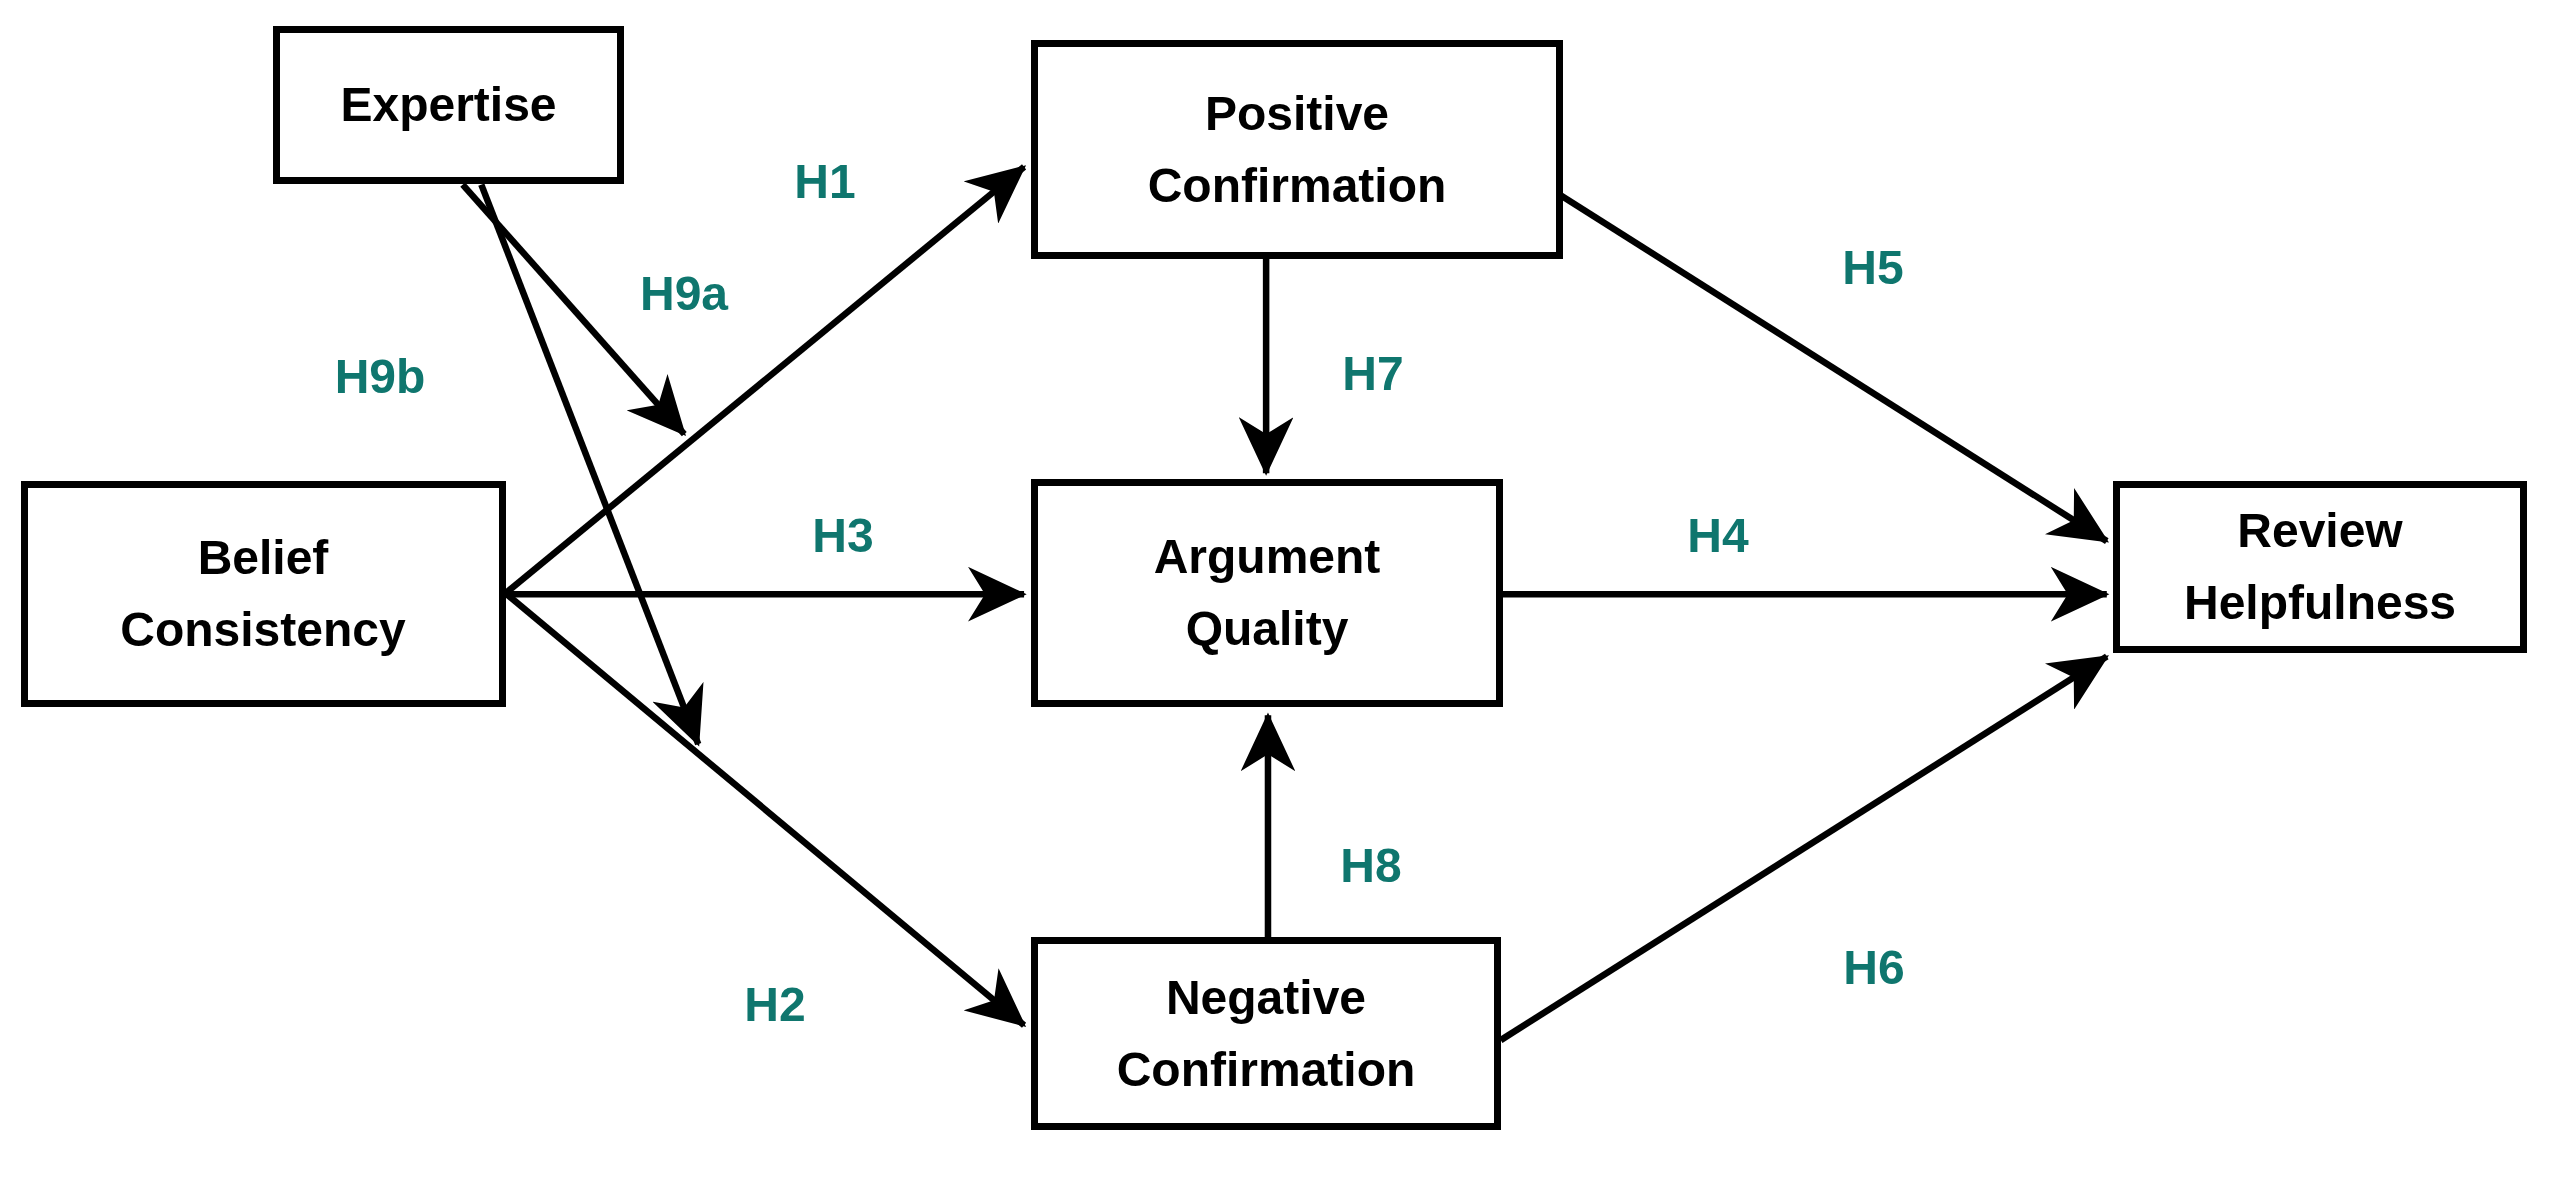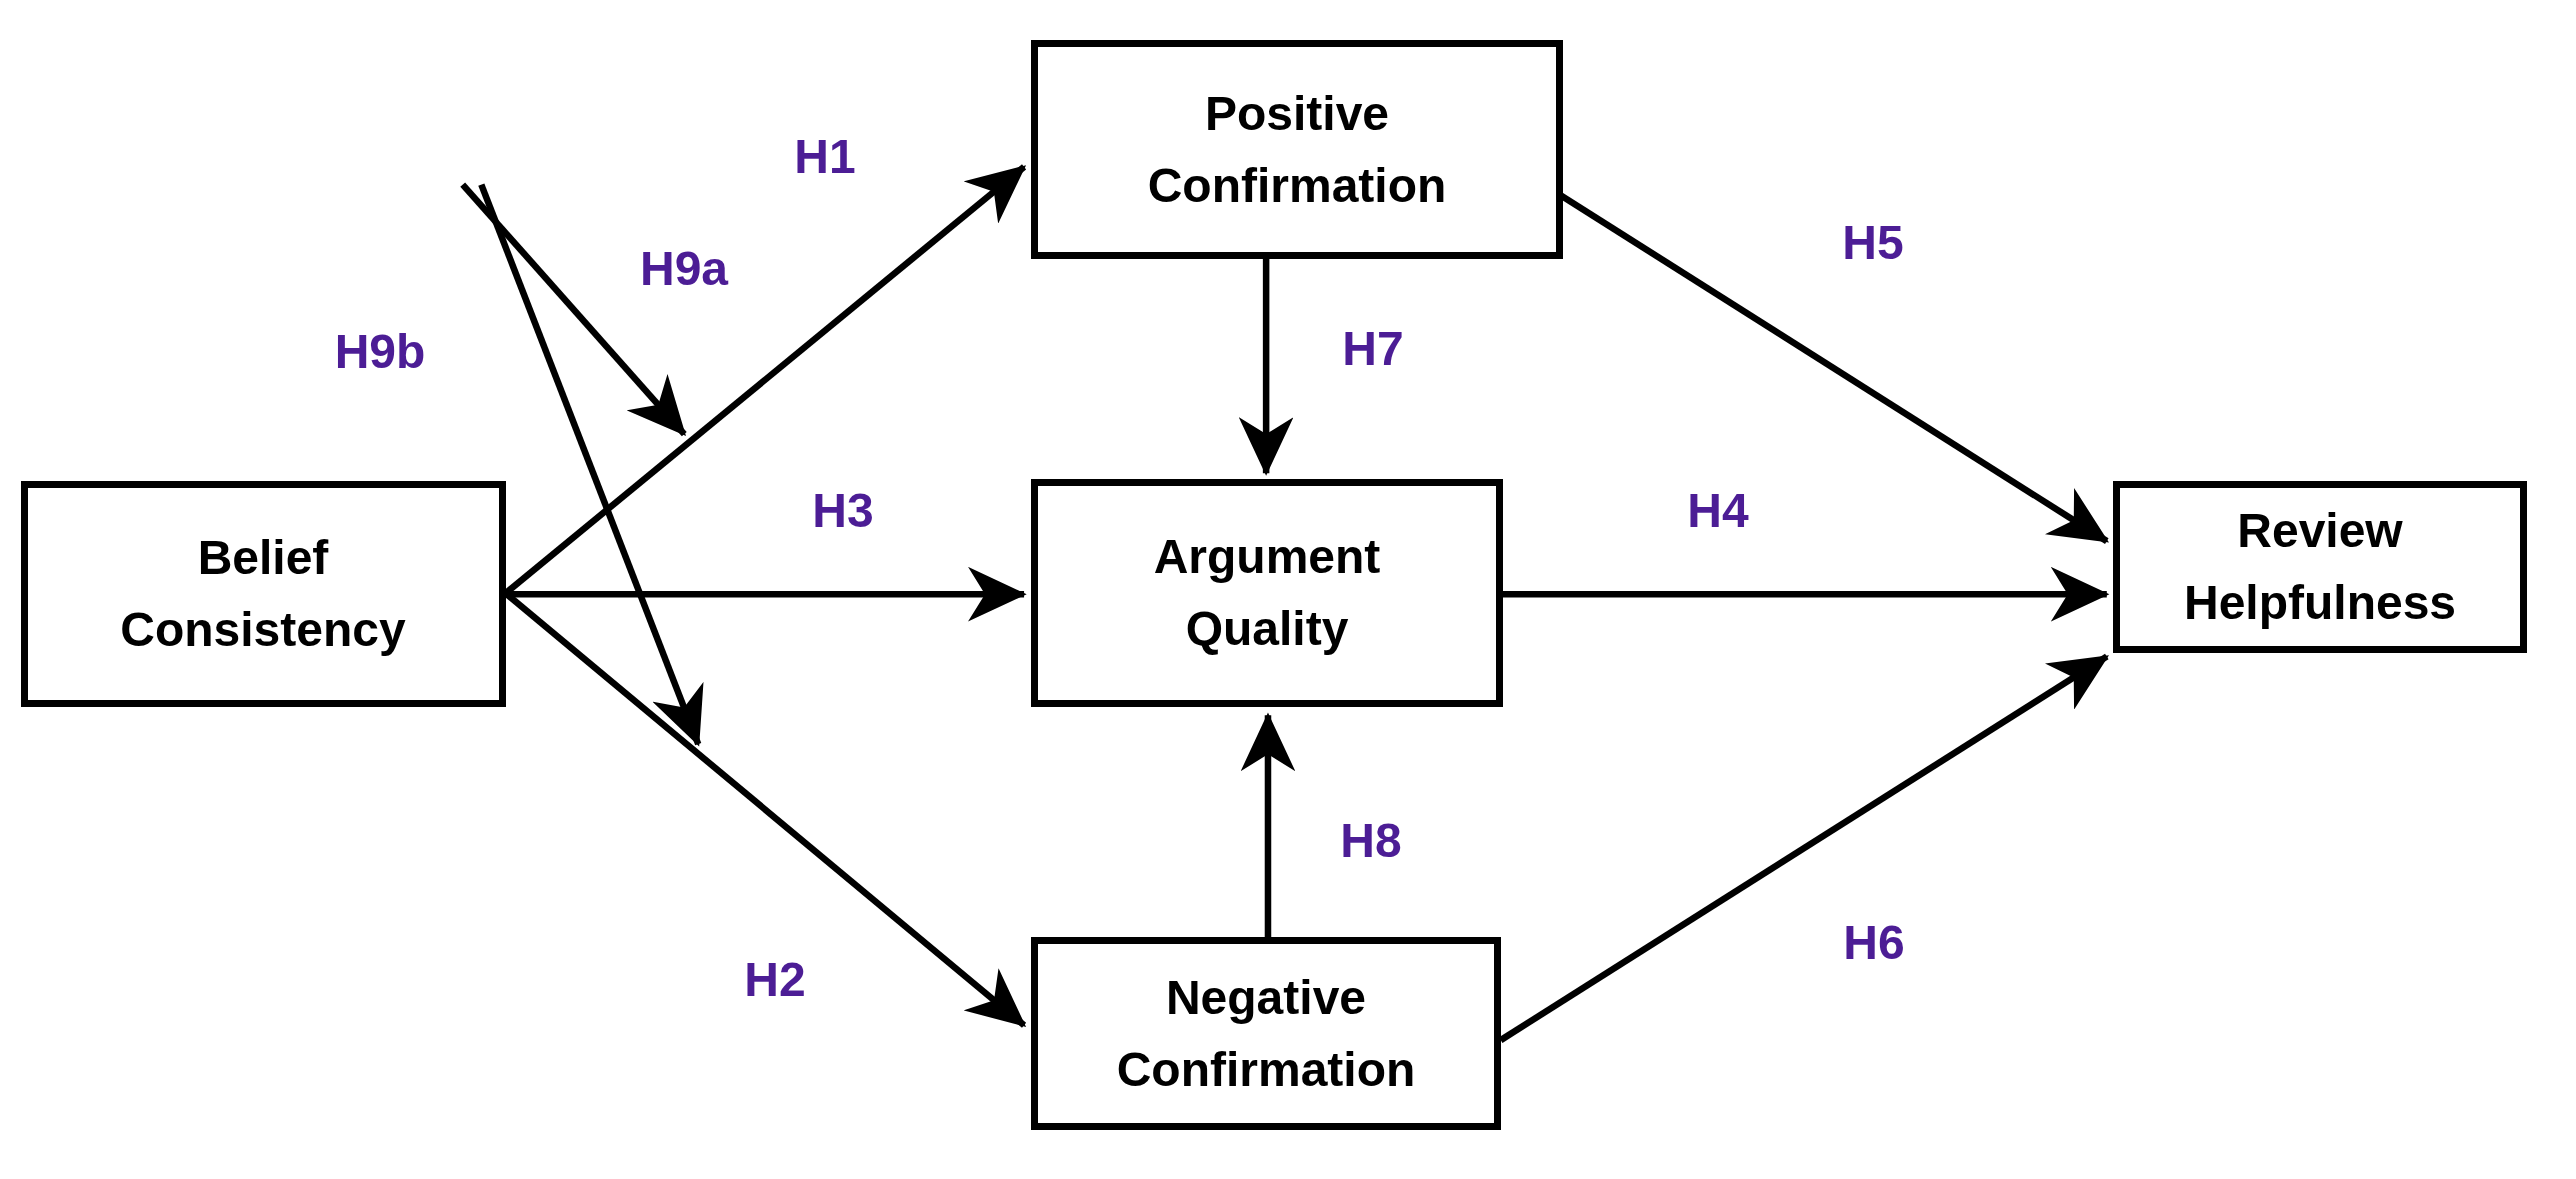--- a/index.html
+++ b/index.html
@@ -40,23 +40,24 @@
   .node.belief    { left: 20.5px;   top: 481px;  width: 485px; height: 226px; }
   .node.positive  { left: 1031px; top: 40px;   width: 532px; height: 219px; }
   .node.argument  { left: 1031px; top: 479px;  width: 472px; height: 228px; }
   .node.negative  { left: 1031px; top: 937px; width: 470px; height: 193px; }
   .node.review    { left: 2113px; top: 481px;  width: 414px; height: 172px; }
   .edge-label {
     position: absolute;
     transform: translate(-50%, -50%);
     font-size: 48px;
     font-weight: bold;
-    color: #4c1d95;
+    color: #0f766e;
     white-space: nowrap;
     z-index: 3;
+    margin-top: 25px;
   }
 </style>
 </head>
 <body>
 
 <div class="canvas">
 
   <svg class="arrows-layer" viewBox="0 0 2767 1267" xmlns="http://www.w3.org/2000/svg">
     <defs>
       <marker id="arrowhead" markerUnits="strokeWidth" markerWidth="9.5" markerHeight="8.4" refX="8.6" refY="4.2" orient="auto">
@@ -68,20 +69,25 @@
     <line x1="543" y1="638" x2="1100" y2="638" stroke="#000000" stroke-width="7" marker-end="url(#arrowhead)"></line>
     <line x1="1614" y1="638" x2="2263" y2="638" stroke="#000000" stroke-width="7" marker-end="url(#arrowhead)"></line>
     <line x1="1614" y1="170" x2="2263" y2="581" stroke="#000000" stroke-width="7" marker-end="url(#arrowhead)"></line>
     <line x1="1612" y1="1117" x2="2263" y2="705" stroke="#000000" stroke-width="7" marker-end="url(#arrowhead)"></line>
     <line x1="1360" y1="278" x2="1360" y2="508" stroke="#000000" stroke-width="7" marker-end="url(#arrowhead)"></line>
     <line x1="1362" y1="1007" x2="1362" y2="768" stroke="#000000" stroke-width="7" marker-end="url(#arrowhead)"></line>
     <line x1="497" y1="198" x2="735" y2="466" stroke="#000000" stroke-width="7" marker-end="url(#arrowhead)"></line>
     <line x1="517" y1="198" x2="750" y2="799" stroke="#000000" stroke-width="7" marker-end="url(#arrowhead)"></line>
   </svg>
 
+  <div class="node expertise">
+    <div class="node-text">
+      <span class="tline">Expertise</span>
+    </div>
+  </div>
 
   <div class="node belief">
     <div class="node-text">
       <span class="tline">Belief</span>
       <span class="tline">Consistency</span>
     </div>
   </div>
 
   <div class="node positive">
     <div class="node-text">

